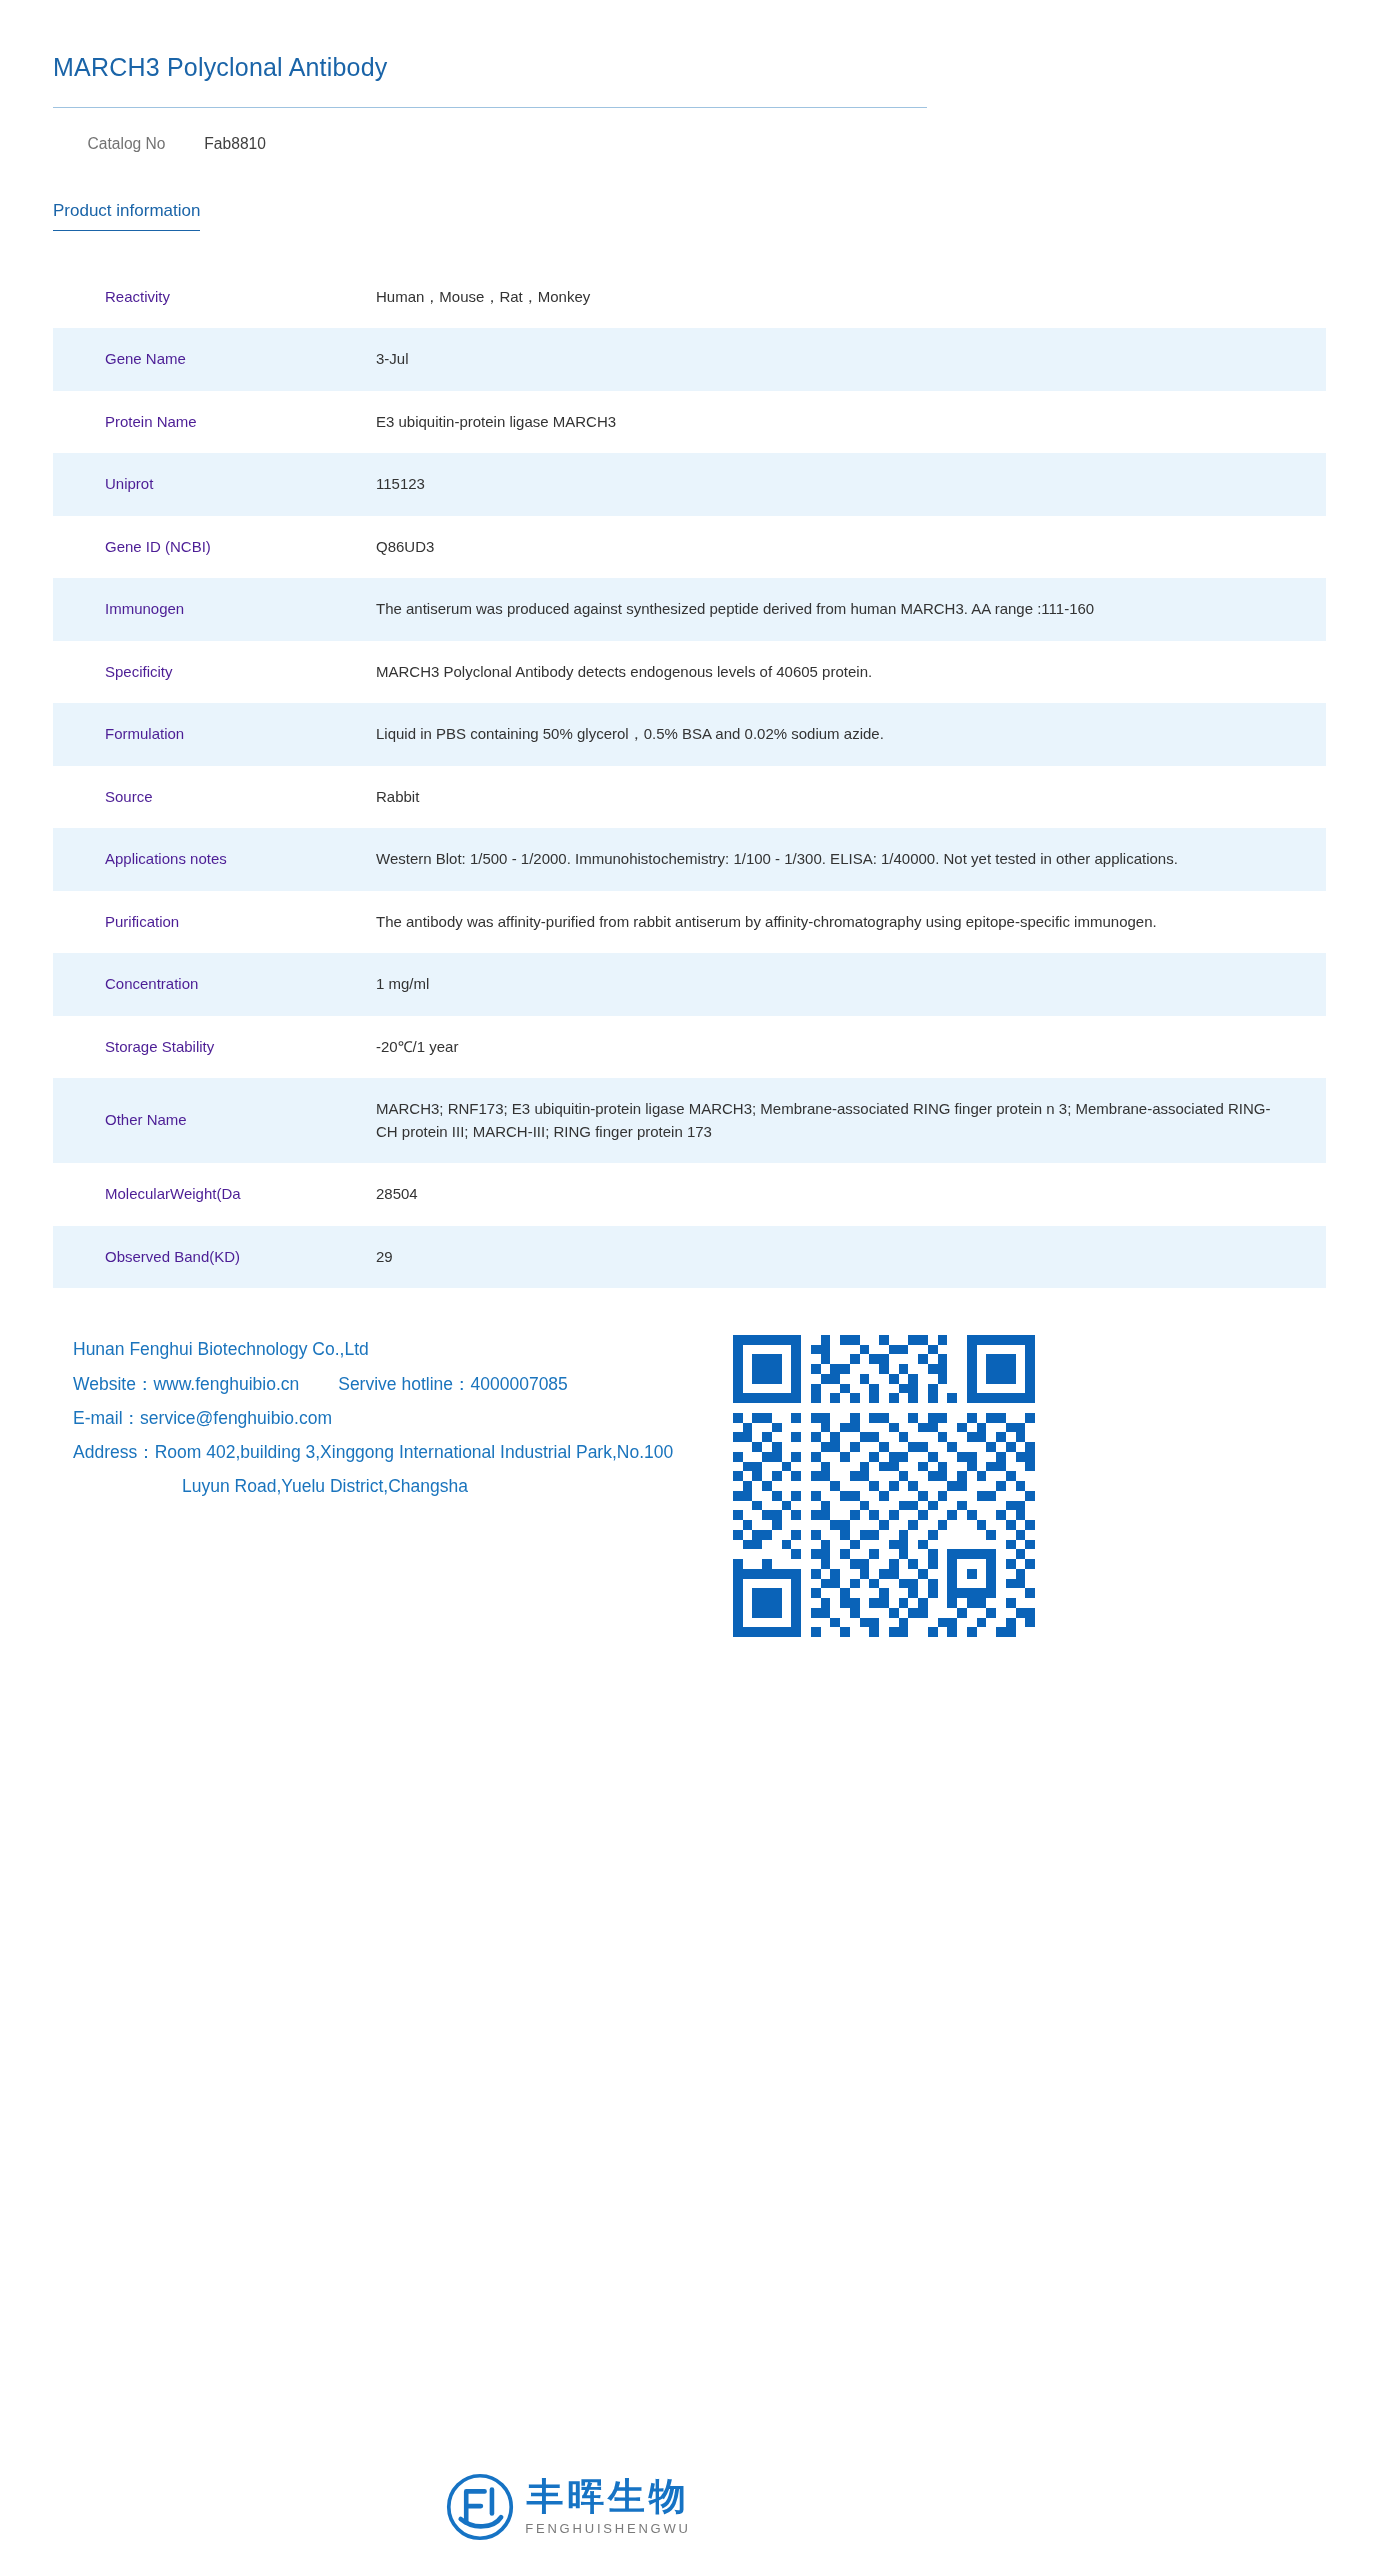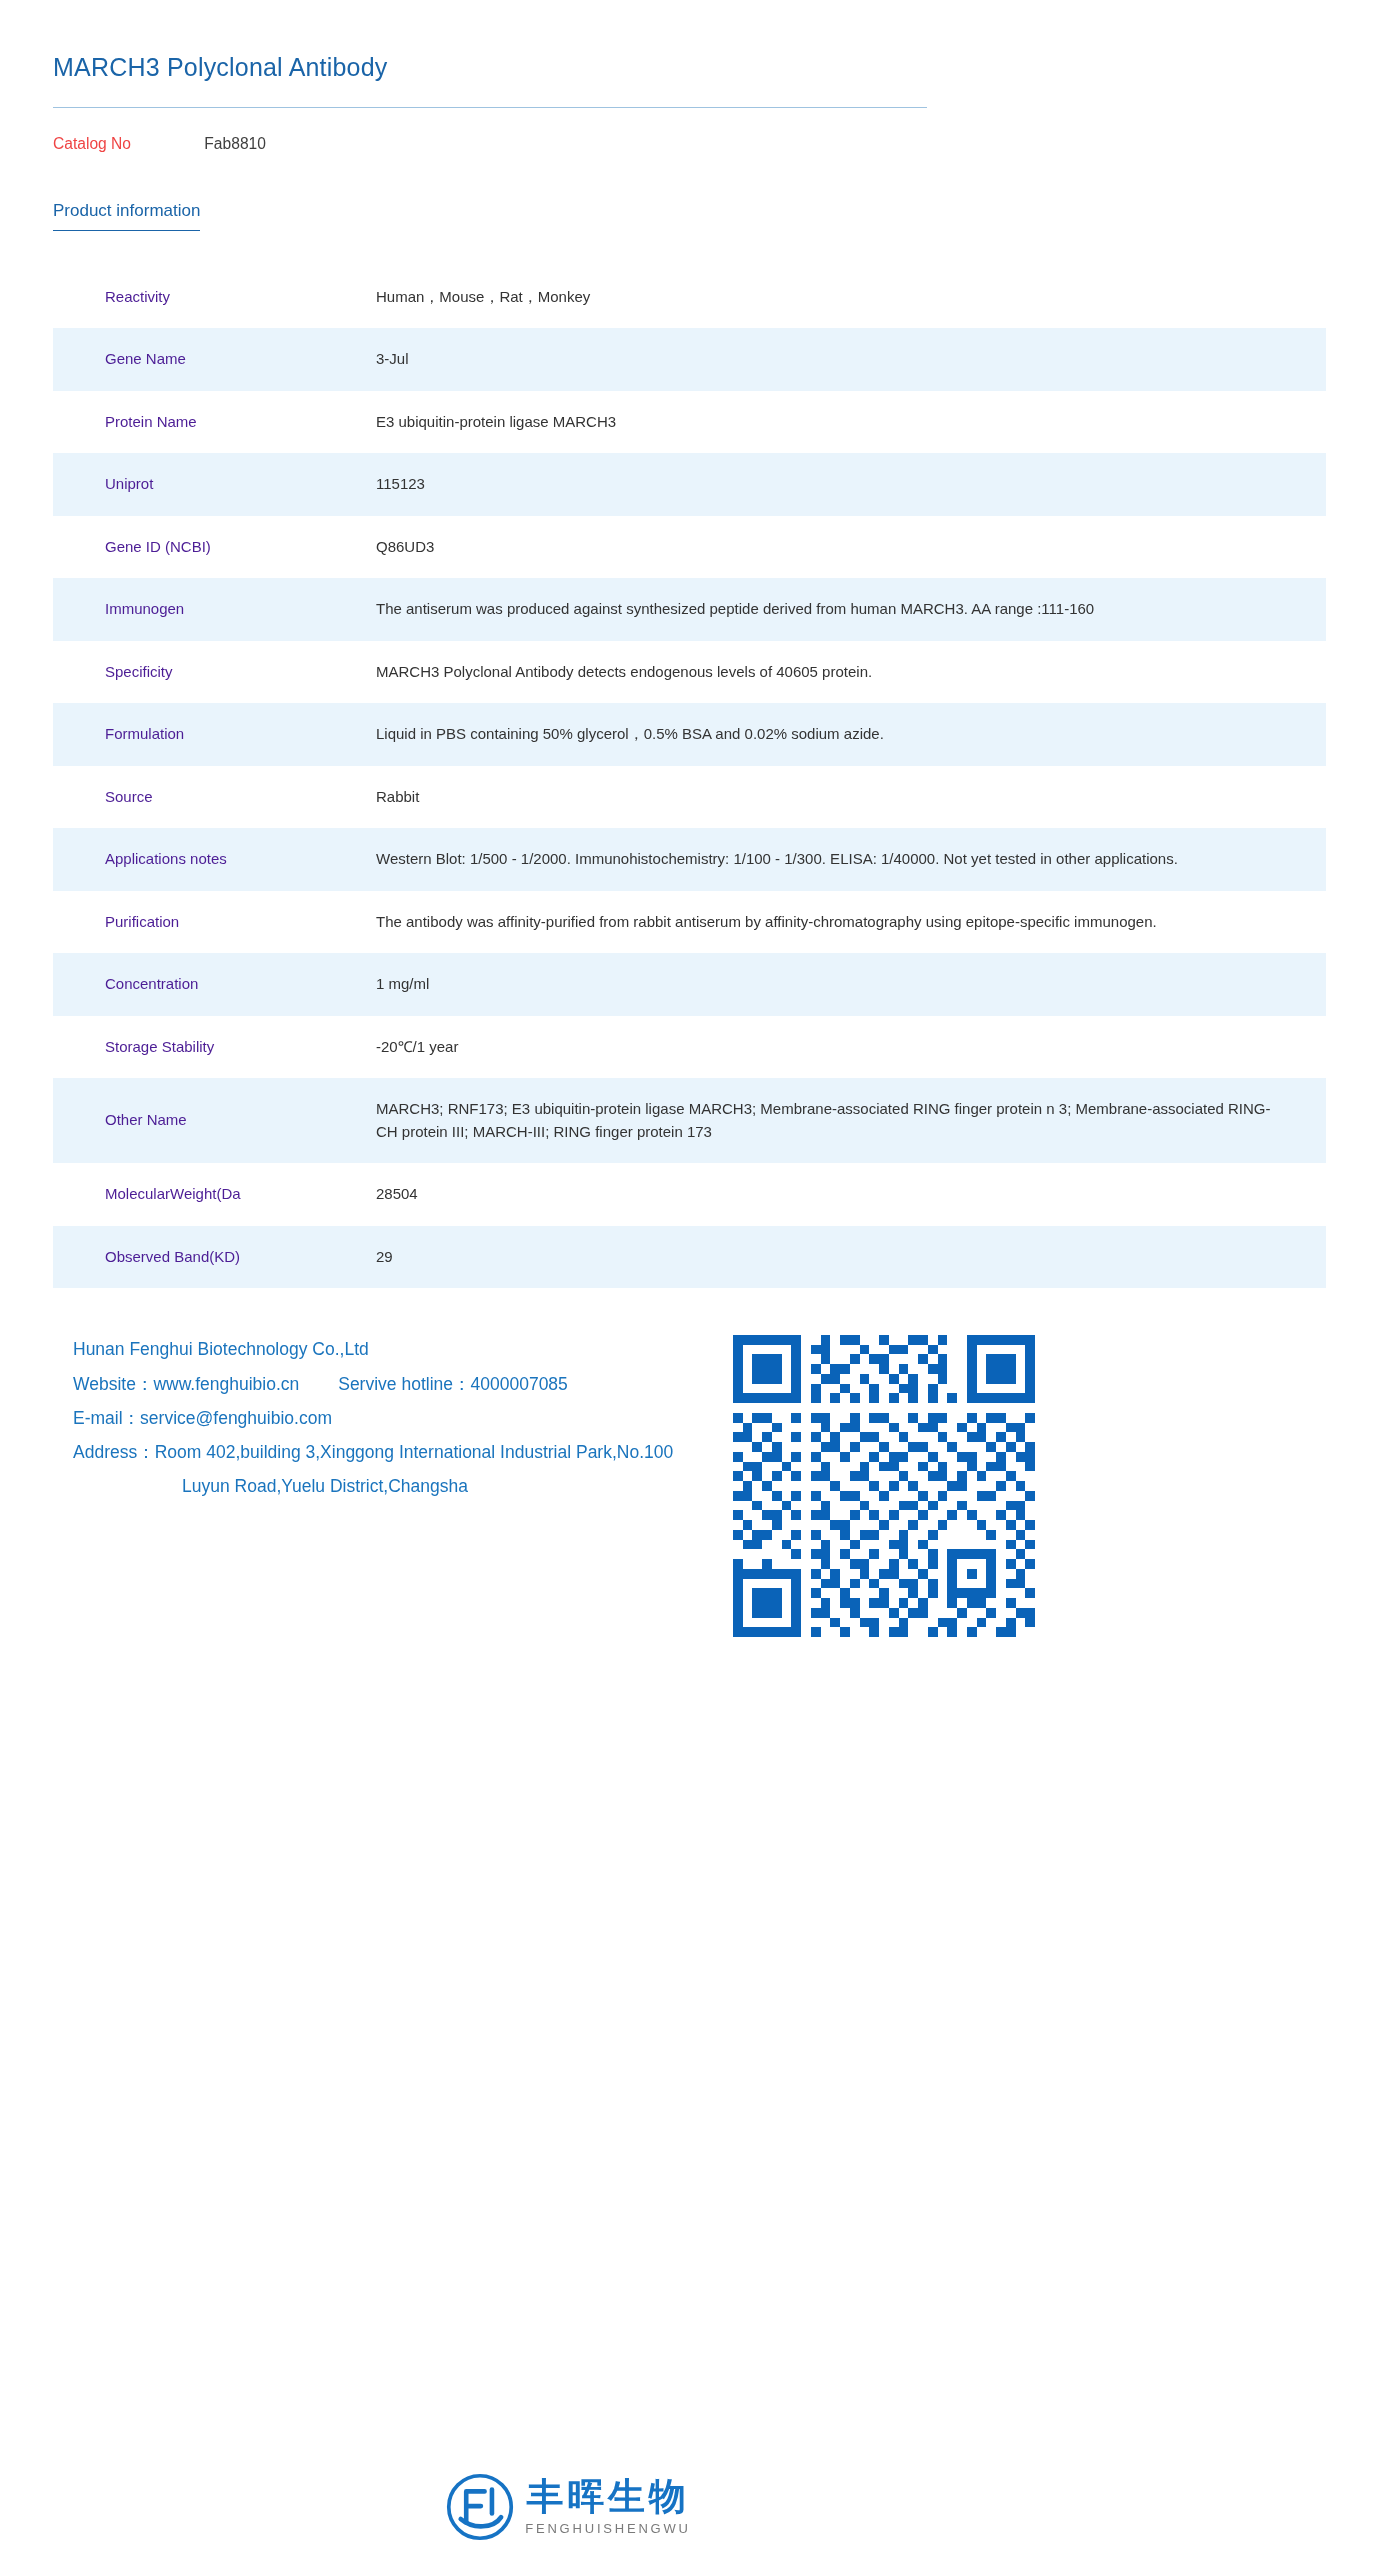--- a/index.html
+++ b/index.html
@@ -90,21 +90,22 @@
 
   
   .catalog-row {
     margin-top: 5.5px;
     font-size: 15.6px;
     color: #3a3a3a;
   }
   .catalog-label {
     display: inline-block;
     width: 147px;
-    color: #ef4444;
+    color: #737373;
+    text-align: center;
   }
   .catalog-value { color: #3f3f3f; }
 
   
   .section-title {
     margin-top: 48px;
     display: inline-block;
     font-size: 17px;
     color: #1a64a8;
     border-bottom: 0.9px solid #1a64a8;

